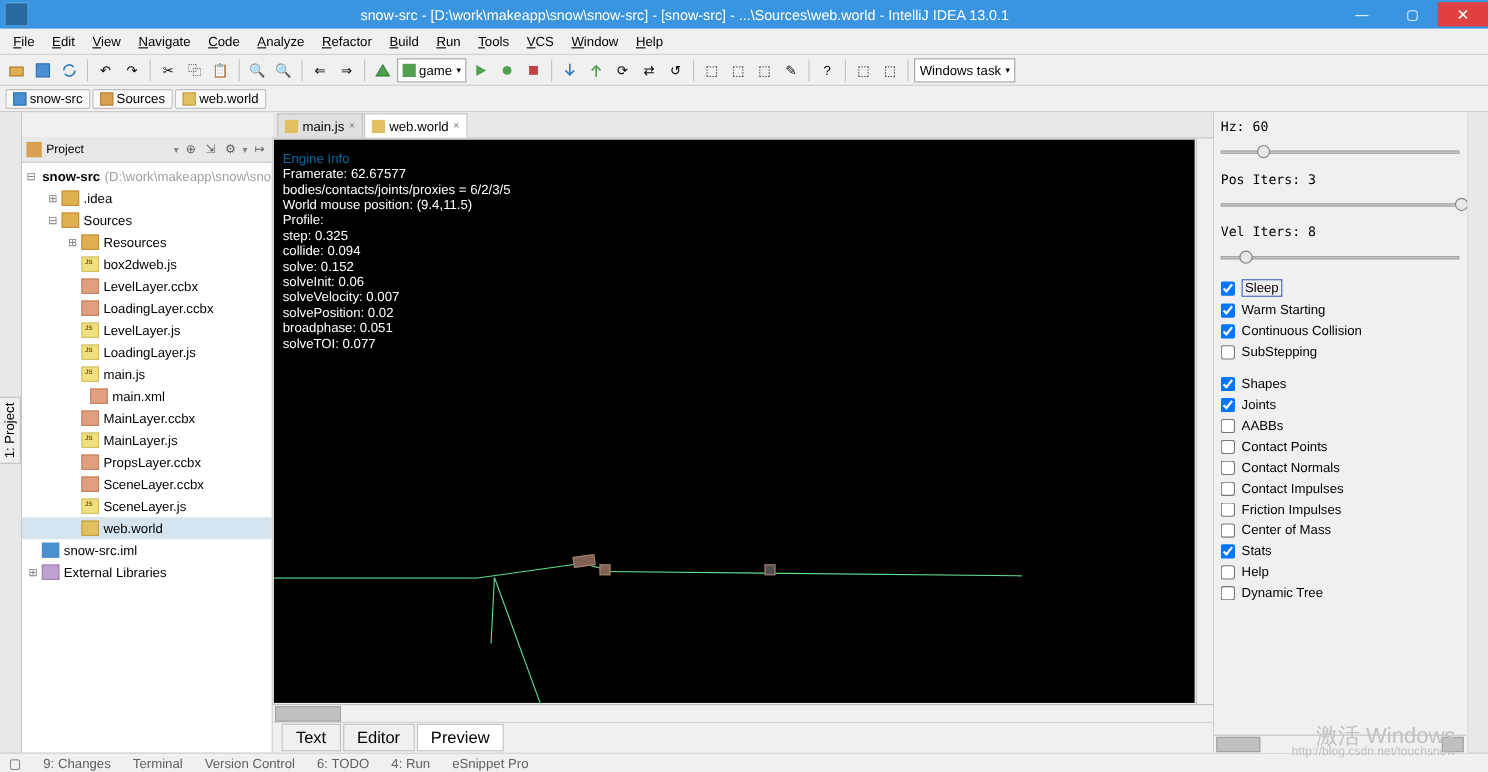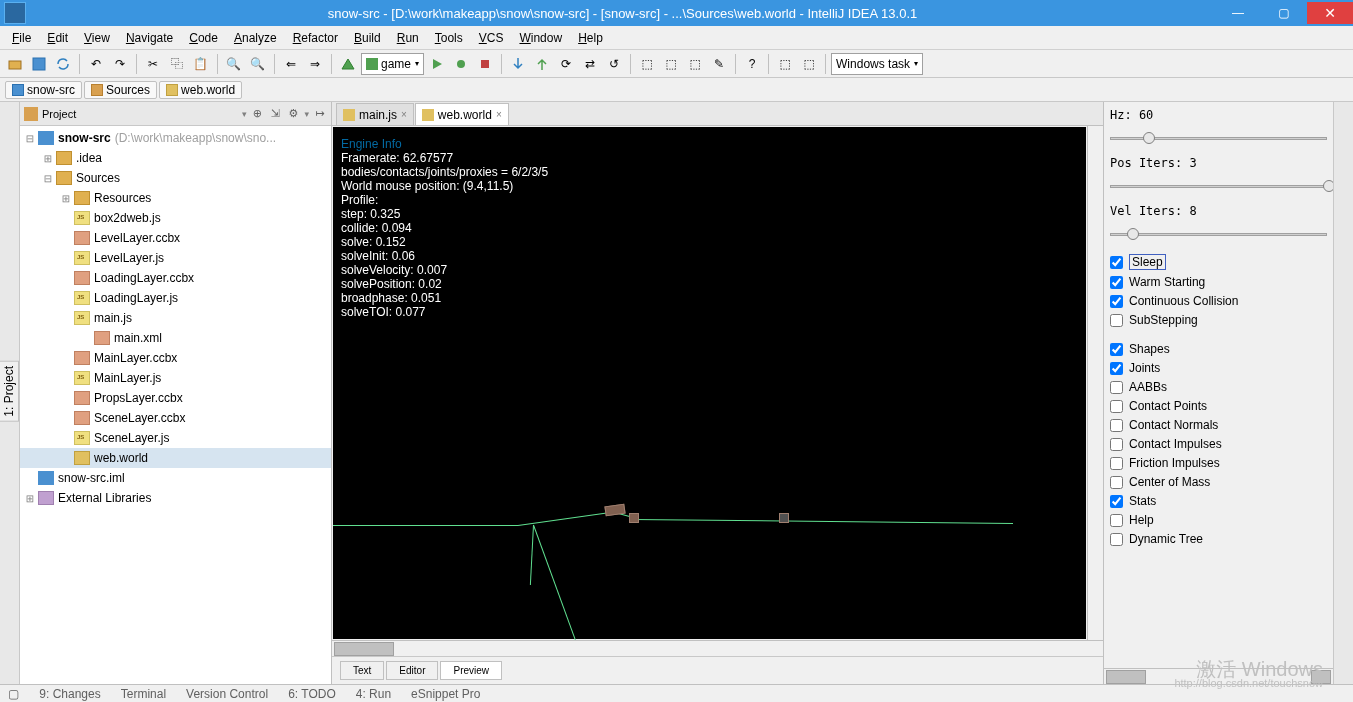--- a/index.html
+++ b/index.html
@@ -20,21 +20,21 @@
 .tb-combo { height:22px; border:1px solid #a0a0a0; background:#fff; display:flex; align-items:center; padding:0 4px; font-size:11px; }
 .tb-combo .dd { margin-left:4px; font-size:8px; }
 .navbar { height:24px; background:#f0f0f0; display:flex; align-items:center; padding:0 4px; border-bottom:1px solid #c8c8c8; }
 .crumb { border:1px solid #c0c0c0; border-radius:2px; padding:1px 6px; margin:0 1px; background:#f8f8f8; display:flex; align-items:center; gap:3px; font-size:11px; }
 .crumb .ci { width:12px; height:12px; background:#4a90d0; border:1px solid #2a70b0; }
 .crumb .ci.fold { background:#d8a050; border-color:#b88030; }
 .crumb .ci.file { background:#e0c060; border-color:#c0a040; }
 .main { display:flex; height:calc(702px - 26px - 24px - 28px - 24px - 18px); position:relative; }
 .left-gutter { width:20px; background:#e8e8e8; border-right:1px solid #c8c8c8; writing-mode:vertical-rl; text-orientation:mixed; display:flex; flex-direction:column; align-items:center; padding:6px 0; font-size:11px; }
 .lg-item { padding:4px 2px; transform:rotate(180deg); margin-bottom:4px; border:1px solid #c0c0c0; background:#f0f0f0; cursor:default; }
-.project-panel { width:312px; background:#fff; border-right:1px solid #c0c0c0; display:flex; flex-direction:column; }
+.project-panel { width:228px; background:#fff; border-right:1px solid #c0c0c0; display:flex; flex-direction:column;margin-top:22px; }
 .pp-head { height:24px; background:#e8e8e8; border-bottom:1px solid #c8c8c8; display:flex; align-items:center; padding:0 4px; gap:4px; }
 .pp-head .lbl { flex:1; font-size:11px; display:flex; align-items:center; gap:4px; }
 .pp-head .ico { width:14px; height:14px; background:#d8a050; }
 .pp-head .hi { width:14px; height:14px; display:flex; align-items:center; justify-content:center; font-size:11px; color:#606060; }
 .tree { flex:1; overflow:auto; padding:2px 0; font-size:12px; }
 .tn { display:flex; align-items:center; height:20px; padding-left:4px; cursor:default; white-space:nowrap; }
 .tn.selected { background:#d6e4f0; }
 .tn .tog { width:12px; font-size:10px; color:#808080; text-align:center; }
 .tn .fico { width:16px; height:14px; margin:0 2px; display:inline-block; }
 .fico.module { background:#4a90d0; }
@@ -56,21 +56,21 @@
 .canvas-wrap { flex:1; display:flex; position:relative; overflow:hidden; }
 .canvas { flex:1; background:#000; position:relative; margin:1px; }
 .engine-info { position:absolute; left:8px; top:10px; color:#fff; font-size:11px; line-height:14px; font-family:Tahoma,sans-serif; }
 .engine-info .hdr { color:#0369a1; }
 .scene-line { position:absolute; background:#60e090; height:1px; }
 .scene-box { position:absolute; background:#806050; border:1px solid #a08070; }
 .scroll-v { width:16px; background:#f0f0f0; border-left:1px solid #c0c0c0; }
 .scroll-h { height:16px; background:#f0f0f0; border-top:1px solid #c0c0c0; position:relative; }
 .scroll-h .thumb { position:absolute; height:14px; top:1px; background:#c0c0c0; border:1px solid #a0a0a0; }
 .editor-foot { height:28px; background:#f0f0f0; display:flex; align-items:center; padding:0 8px; border-top:1px solid #c8c8c8; }
-.ef-tab { padding:3px 12px; border:1px solid #c0c0c0; background:#f0f0f0; margin-right:2px; font-size:10px; cursor:default; }
+.ef-tab { padding:3px 12px; border:1px solid #c0c0c0; background:#f0f0f0; margin-right:2px; font-size:15px; cursor:default; }
 .ef-tab.active { background:#fff; }
 .right-panel { width:230px; background:#f0f0f0; border-left:1px solid #c0c0c0; padding:6px; overflow-y:auto; position:relative; }
 .rp-row { margin-bottom:6px; font-family:"Consolas",monospace; font-size:12px; }
 .rp-slider { width:100%; height:20px; position:relative; }
 .rp-slider .track { position:absolute; top:9px; left:0; right:0; height:3px; background:#d0d0d0; border:1px solid #a0a0a0; }
 .rp-slider .knob { position:absolute; top:4px; width:12px; height:12px; background:#e8e8e8; border:1px solid #808080; border-radius:6px; }
 .rp-chk { display:flex; align-items:center; gap:6px; font-family:"Consolas",monospace; font-size:12px; margin-bottom:5px; }
 .rp-chk input { width:13px; height:13px; }
 .rp-chk .boxed { border:1px solid #4060c0; padding:0 2px; }
 .rp-gap { height:10px; }
@@ -254,39 +254,39 @@
           <span class="fico jsf"></span>
           <span class="tlbl">box2dweb.js</span>
         </div>
         <div class="tn" style="padding-left: 40px;">
           <span class="tog"></span>
           <span class="fico xf"></span>
           <span class="tlbl">LevelLayer.ccbx</span>
         </div>
         <div class="tn" style="padding-left: 40px;">
           <span class="tog"></span>
+          <span class="fico xf"></span>
+          <span class="tlbl">LoadingLayer.ccbx</span>
+        </div>
+        <div class="tn" style="padding-left: 40px;">
+          <span class="tog"></span>
           <span class="fico jsf"></span>
           <span class="tlbl">LevelLayer.js</span>
         </div>
         <div class="tn" style="padding-left: 40px;">
           <span class="tog"></span>
-          <span class="fico xf"></span>
-          <span class="tlbl">LoadingLayer.ccbx</span>
-        </div>
-        <div class="tn" style="padding-left: 40px;">
-          <span class="tog"></span>
           <span class="fico jsf"></span>
           <span class="tlbl">LoadingLayer.js</span>
         </div>
         <div class="tn" style="padding-left: 40px;">
           <span class="tog"></span>
           <span class="fico jsf"></span>
           <span class="tlbl">main.js</span>
         </div>
-        <div class="tn" style="padding-left: 60px;">
+        <div class="tn" style="padding-left: 48px;">
           <span class="tog"></span>
           <span class="fico xf"></span>
           <span class="tlbl">main.xml</span>
         </div>
         <div class="tn" style="padding-left: 40px;">
           <span class="tog"></span>
           <span class="fico xf"></span>
           <span class="tlbl">MainLayer.ccbx</span>
         </div>
         <div class="tn" style="padding-left: 40px;">

